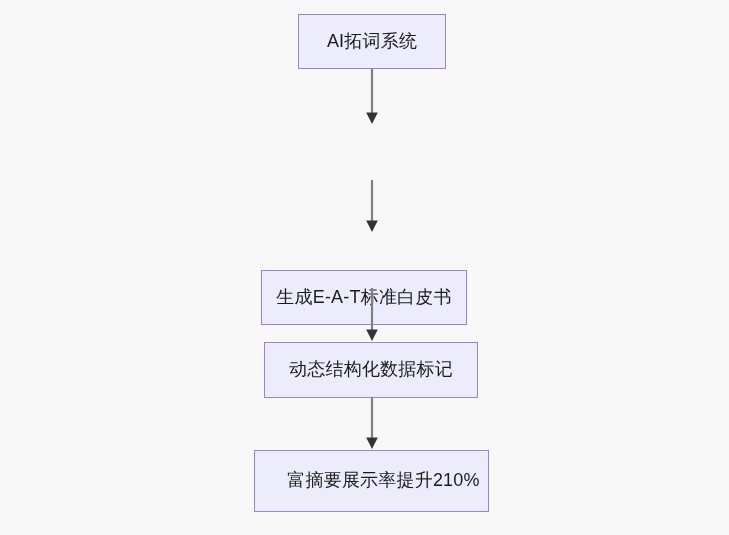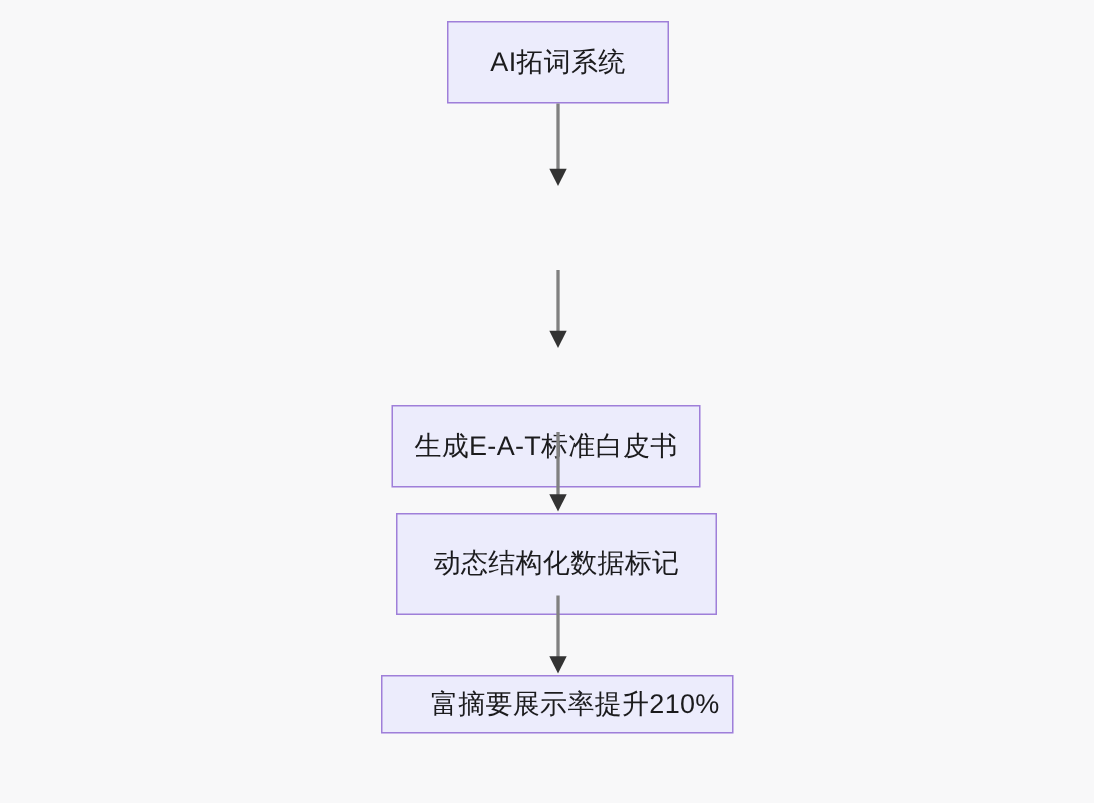--- a/index.html
+++ b/index.html
@@ -73,28 +73,28 @@
     <span class="node-label">生成E-A-T标准白皮书</span>
   </div>
 
   <div class="connector" style="left:360px; top:288px; height:54px;">
     <svg width="24" height="54" viewBox="0 0 24 54" aria-hidden="true">
       <line x1="12" y1="0" x2="12" y2="43" stroke="#808080" stroke-width="2.2"></line>
       <polygon points="12,53 6.2,41.5 17.8,41.5" fill="#333333"></polygon>
     </svg>
   </div>
 
-  <div class="node" style="left:264px; top:342px; width:214px; height:68px;">
+  <div class="node" style="left:264px; top:342px; width:214px; height:56px;">
     <span class="node-label">动态结构化数据标记</span>
   </div>
 
   <div class="connector" style="left:360px; top:397px; height:53px;">
     <svg width="24" height="53" viewBox="0 0 24 53" aria-hidden="true">
       <line x1="12" y1="0" x2="12" y2="42" stroke="#808080" stroke-width="2.2"></line>
       <polygon points="12,52 6.2,40.5 17.8,40.5" fill="#333333"></polygon>
     </svg>
   </div>
 
-  <div class="node" style="left:254px; top:450px; width:235px; height:39px;padding-left:24px;">
+  <div class="node" style="left:254px; top:450px; width:235px; height:62px;padding-left:24px;">
     <span class="node-label">富摘要展示率提升210%</span>
   </div>
 
 </div>
 
 </body></html>

